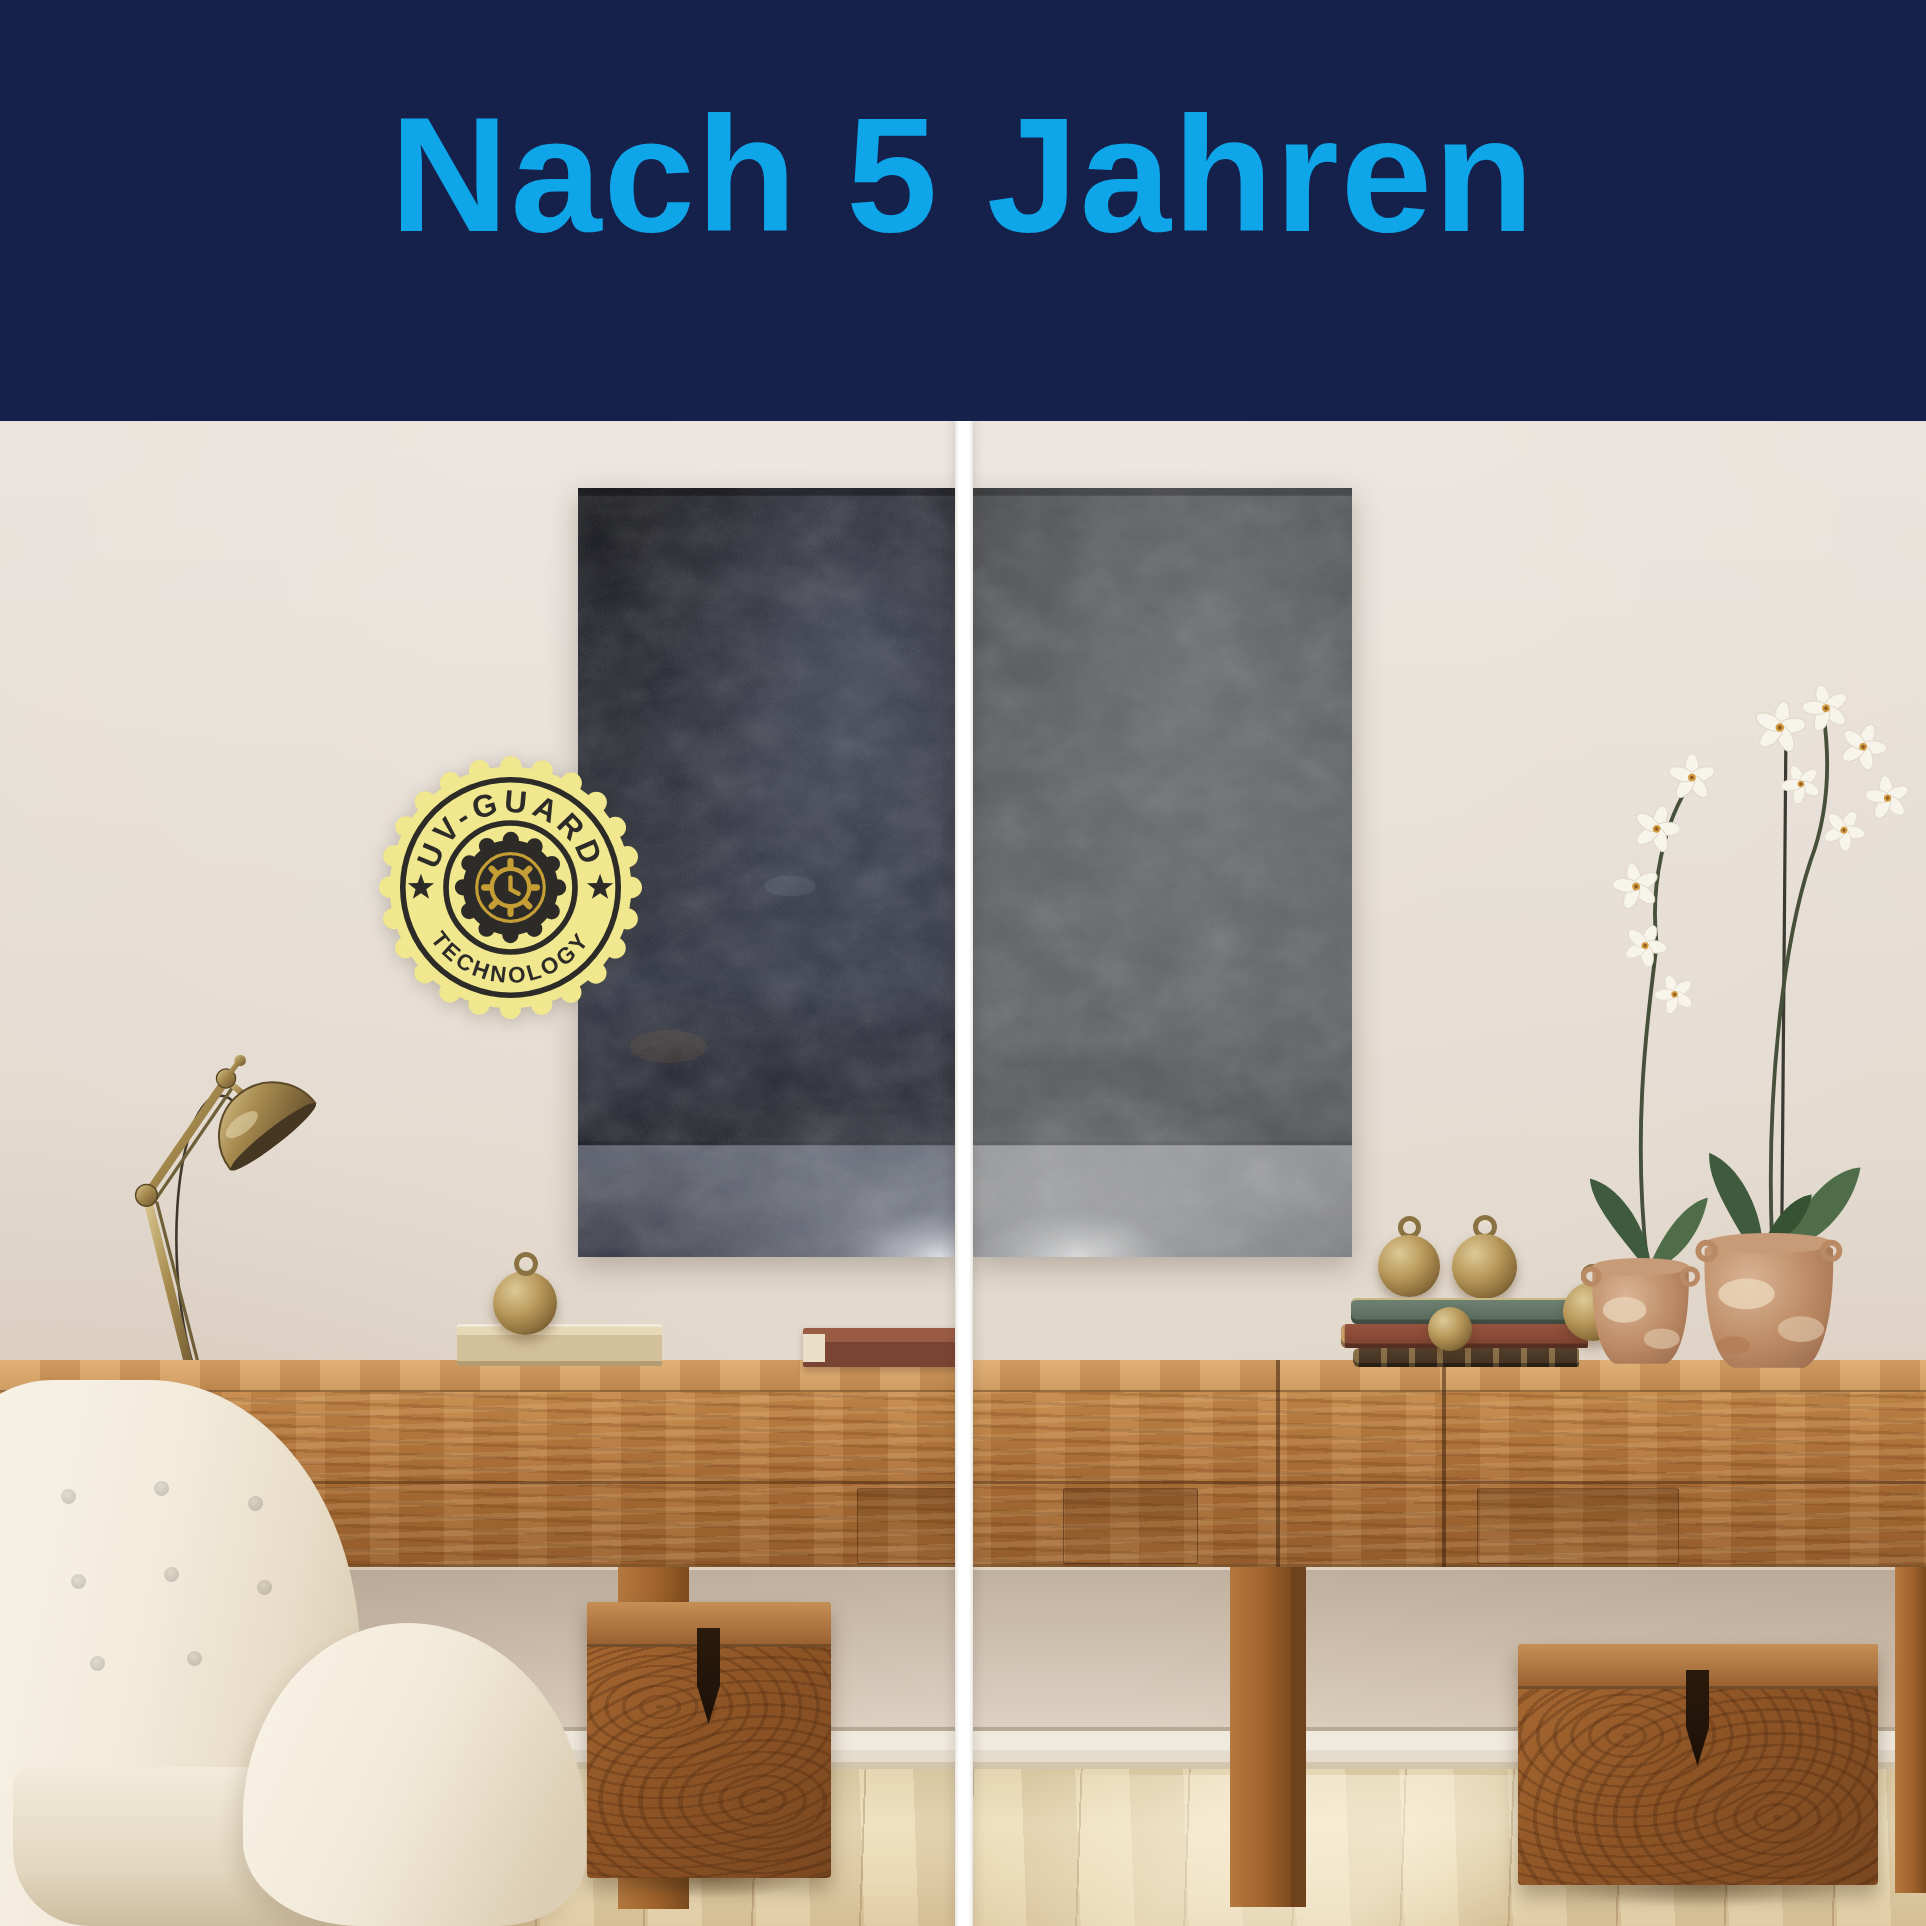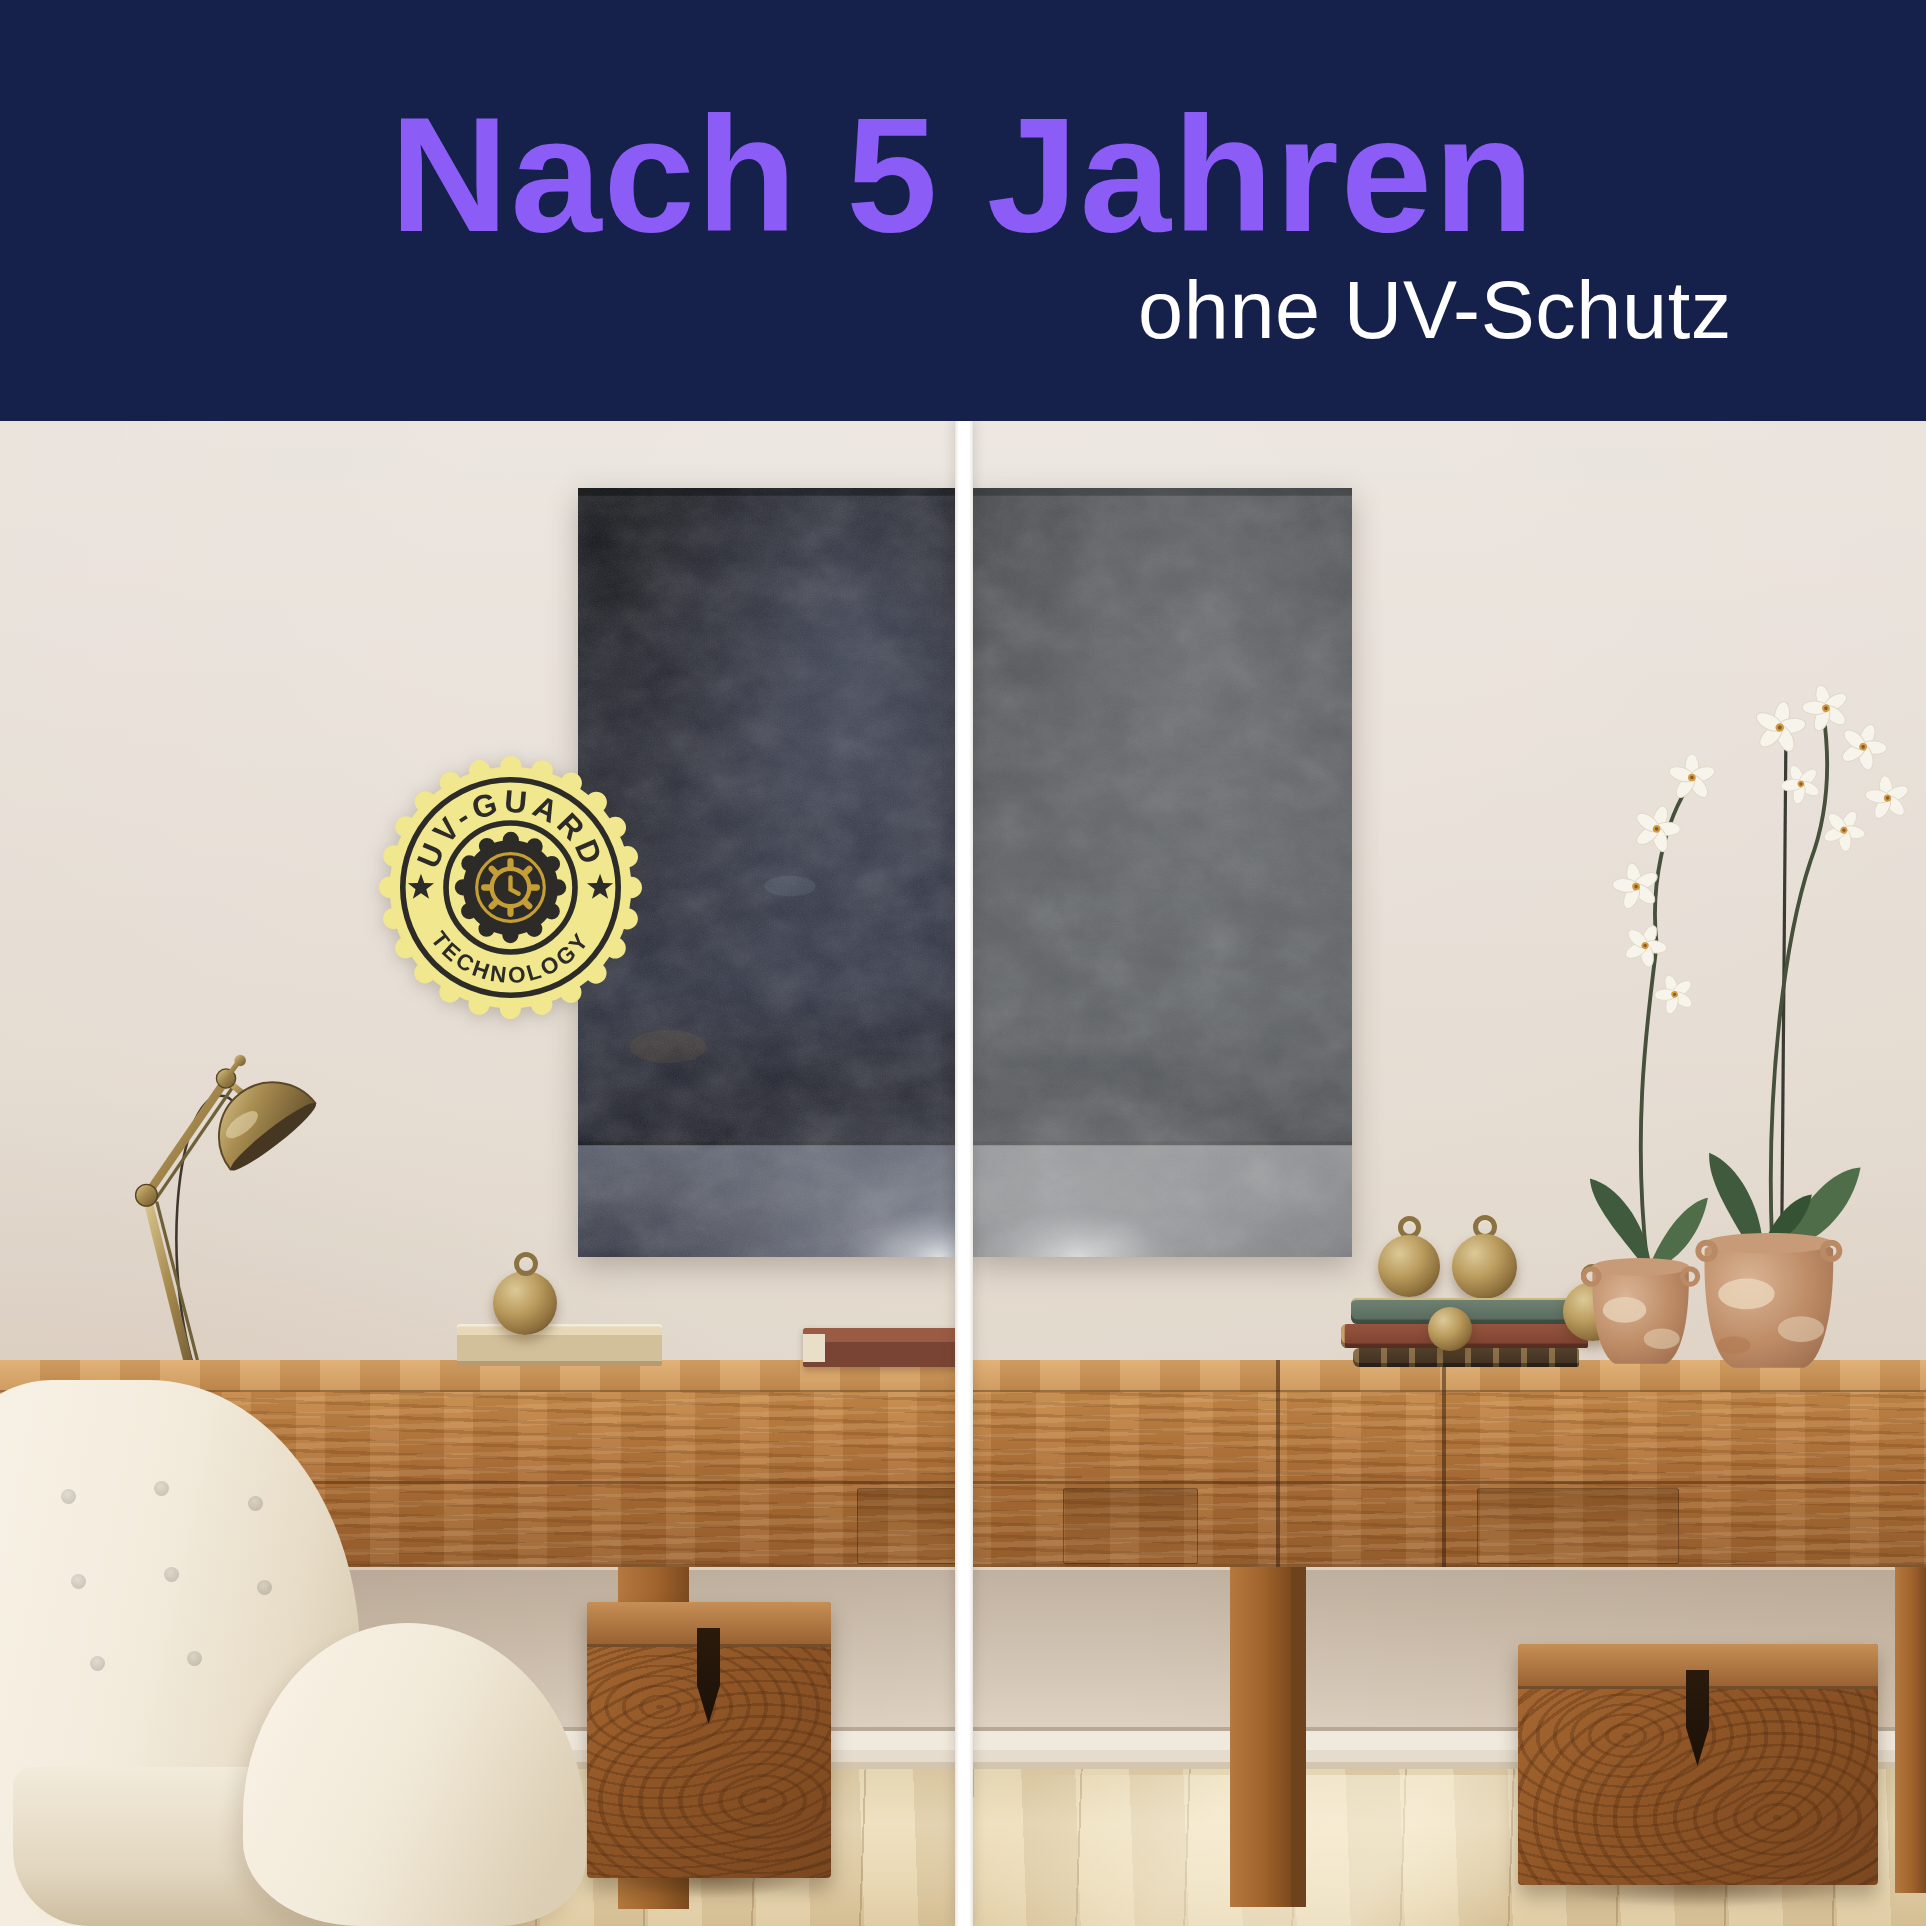--- a/index.html
+++ b/index.html
@@ -33,21 +33,21 @@
   .poster{box-shadow:0 10.3px 28px rgba(70,58,45,.30);}
   .poster-left{left:578px;top:488px;width:379px;height:769px;}
   .poster-right{left:973px;top:488px;width:379px;height:769px;}
 
   
   .divider{left:955px;top:419px;width:18px;height:1508px;
     background:linear-gradient(90deg,#e9e6e1,#ffffff 22% 78%,#e9e6e1);
     box-shadow:0 0 13px rgba(60,50,40,.20);}
   .header{left:0;top:0;width:1926px;height:421px;background:#16214b;}
   .title{left:0;top:78px;width:1926px;height:193px;line-height:193px;text-align:center;
-    color:#8b5cf6;font-size:164px;font-weight:700;letter-spacing:1.9px;}
+    color:#0ea5e9;font-size:164px;font-weight:700;letter-spacing:1.9px;}
   .sub{top:256px;height:109px;line-height:109px;text-align:center;color:#fff;
     font-size:81px;font-weight:400;letter-spacing:0.6px;}
   .sub-left{left:77px;width:847px;}
   .sub-right{left:1005px;width:860px;}
 
   
   .badge{left:379px;top:756px;width:263px;height:263px;filter:drop-shadow(0 3.9px 9px rgba(60,50,30,.25));}
 
   
   .table-top{left:0;top:1360px;width:1926px;height:32px;
@@ -423,17 +423,16 @@
         <line x1="233" y1="233" x2="240" y2="240"></line>
       <line x1="240" y1="180" x2="233" y2="187"></line>
         <line x1="187" y1="233" x2="180" y2="240"></line>
     </g>
     <circle cx="210" cy="210" r="30" fill="#2d2b27" stroke="#c59e35" stroke-width="7"></circle>
     <path d="M 210,194 L 210,213 L 223,220" fill="none" stroke="#c59e35" stroke-width="7" stroke-linecap="round"></path>
   </svg>
 
   <div class="header">
     <div class="title">Nach 5 Jahren</div>
-    <div class="sub sub-right">ohne UV-Schutz</div>
   </div>
 
 </div>
 
 
 </body></html>

